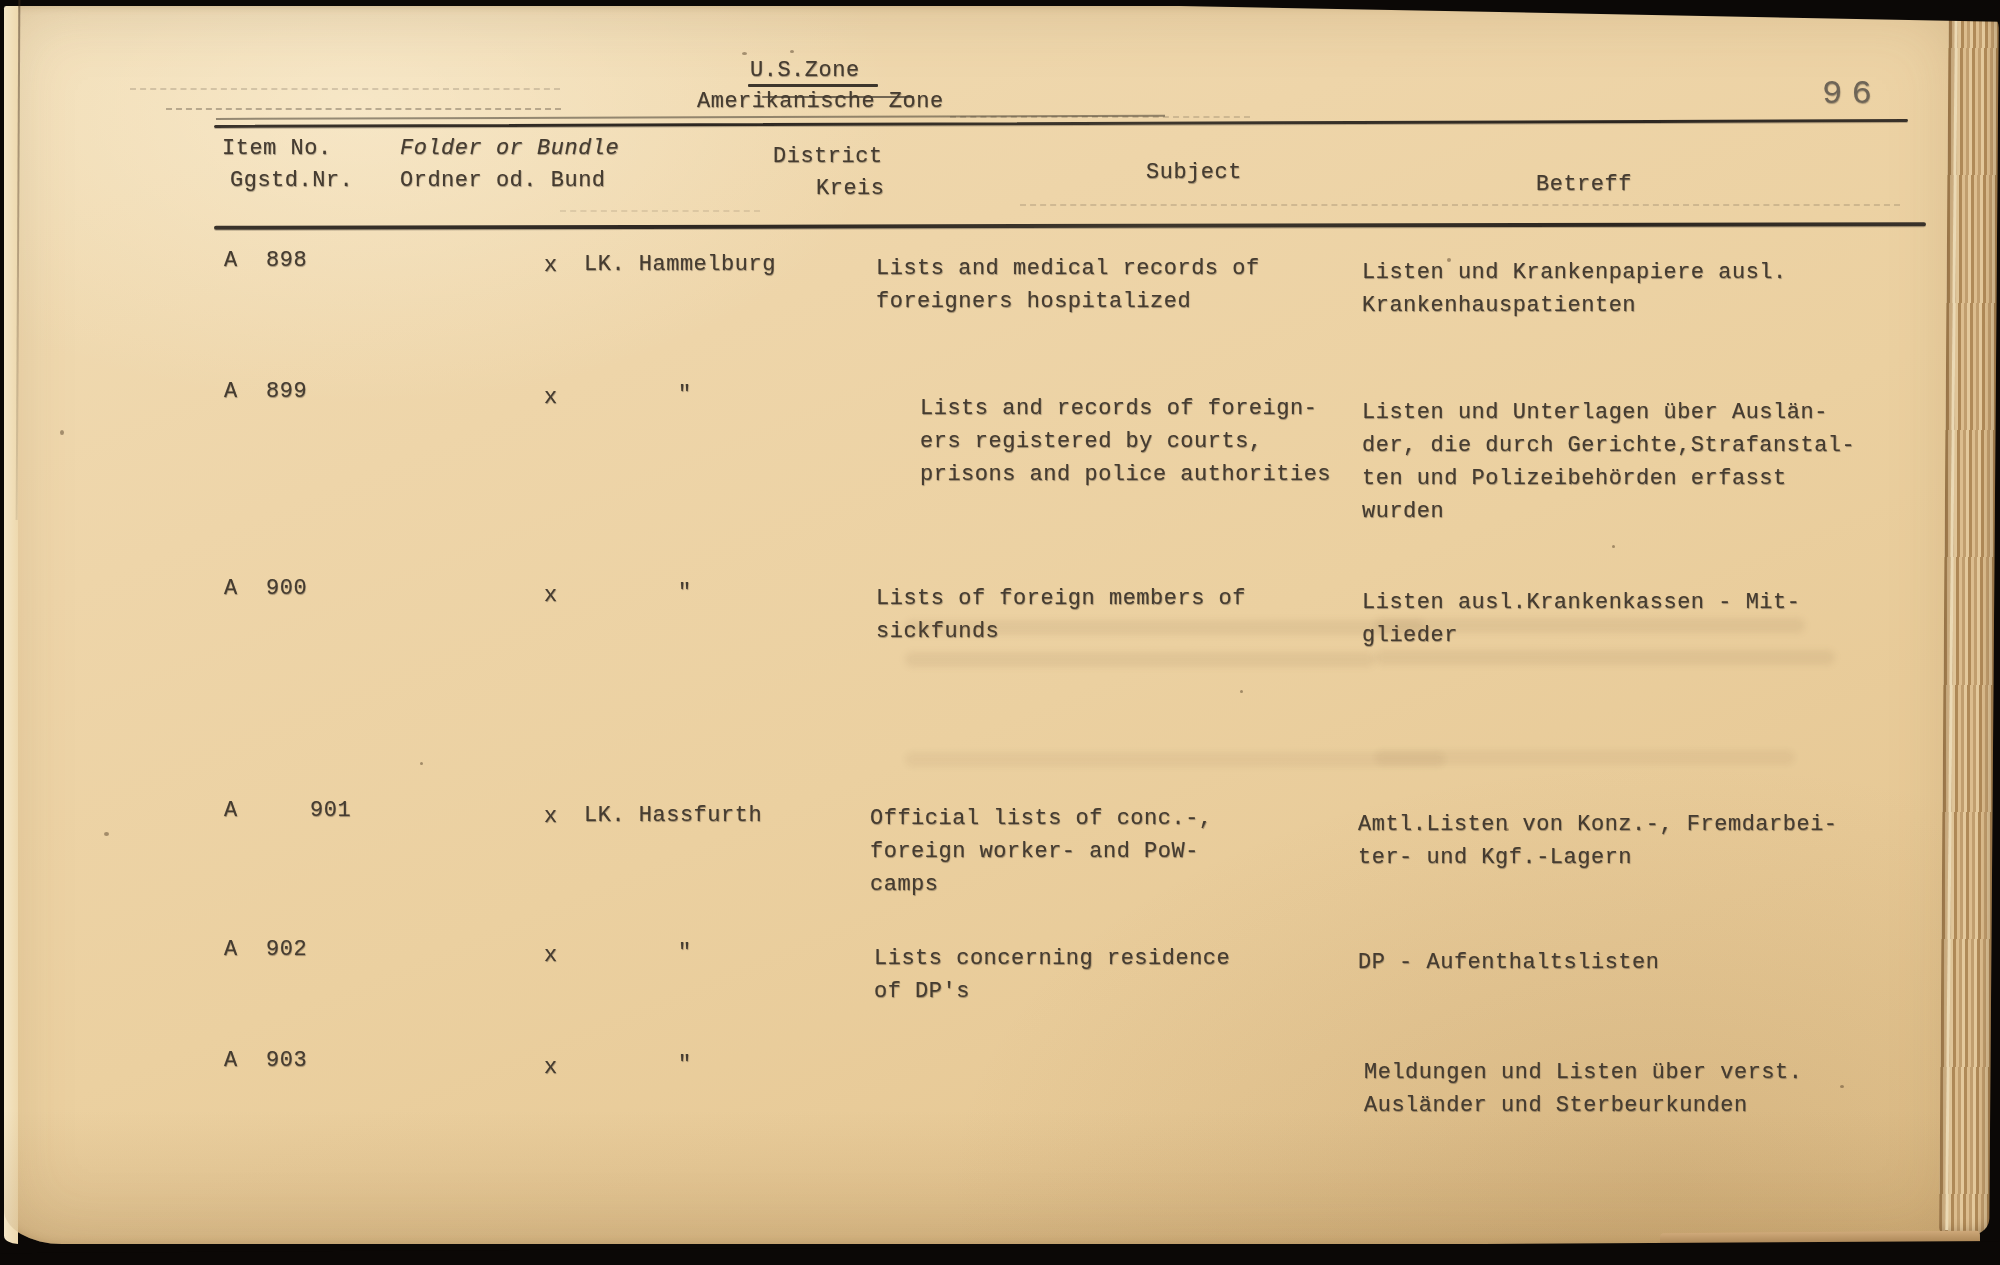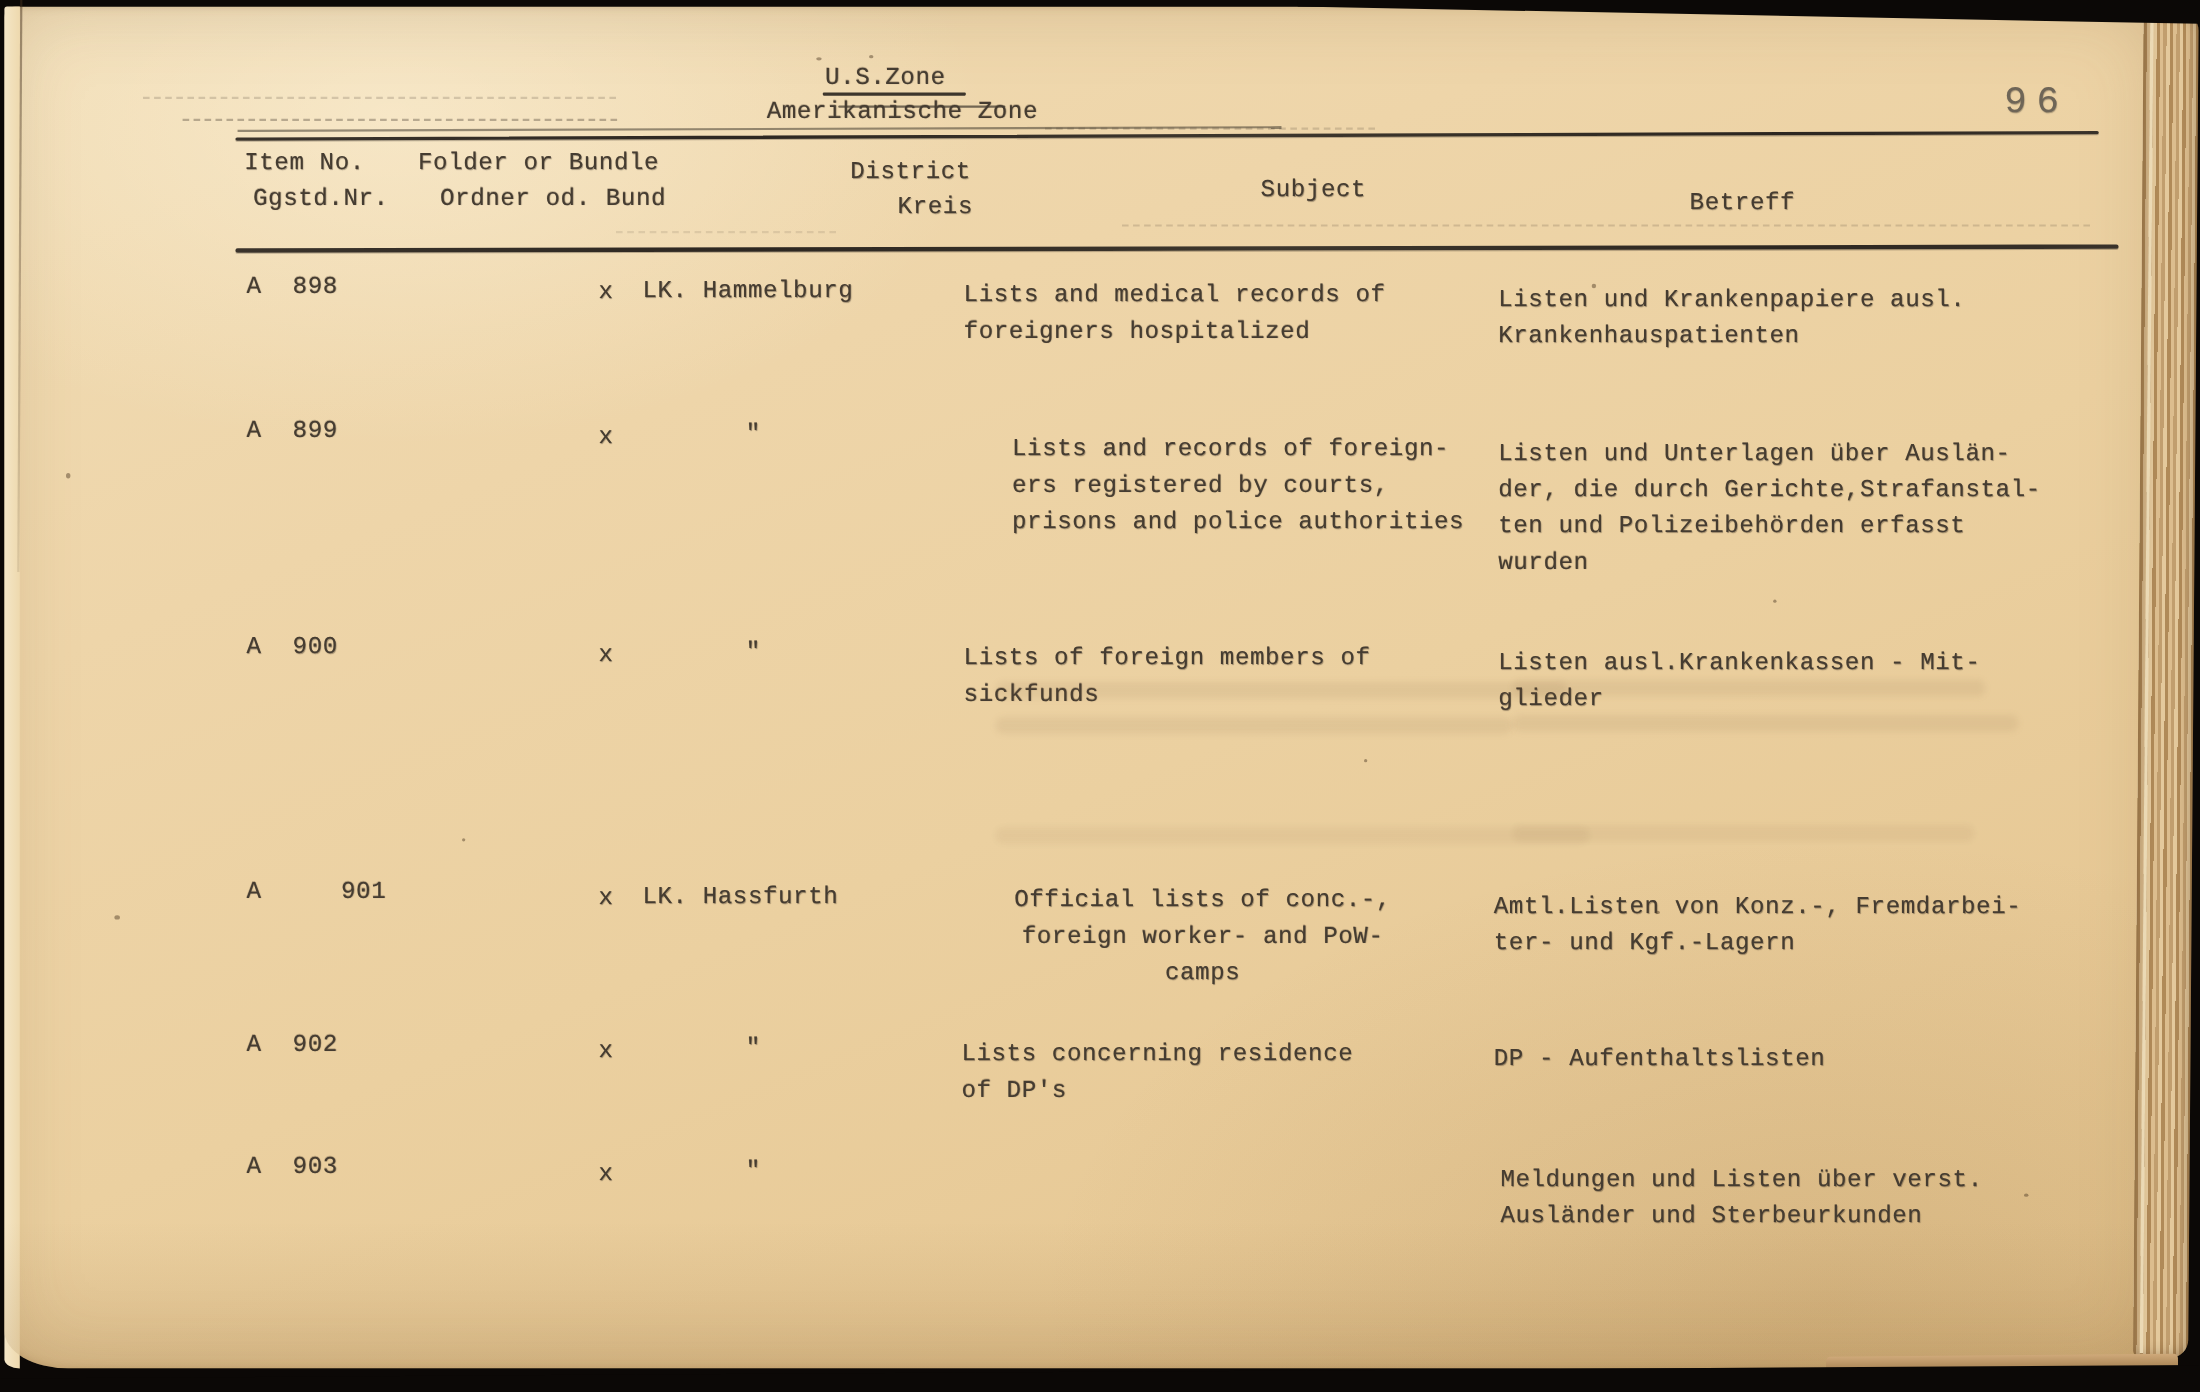--- a/index.html
+++ b/index.html
@@ -113,21 +113,21 @@
   <div class="dash" style="left:130px;top:88px;width:430px;opacity:0.55;"></div>
   <div class="dash" style="left:166px;top:108px;width:395px;"></div>
   <div class="dash" style="left:950px;top:116px;width:300px;opacity:0.55;"></div>
   <div class="rule rule1"></div>
   <div class="dash" style="left:1020px;top:204px;width:880px;opacity:0.5;"></div>
   <div class="dash" style="left:560px;top:210px;width:200px;opacity:0.35;"></div>
   <div class="rule rule2"></div>
 
   <div class="t" style="left:222px;top:132px;">Item No.</div>
   <div class="t" style="left:218px;top:164px;margin-left:12px;">Ggstd.Nr.</div>
-  <div class="t" style="left:380px;top:132px;">Folder or Bundle</div>
+  <div class="t" style="left:400px;top:132px;font-style:italic;">Folder or Bundle</div>
   <div class="t" style="left:400px;top:164px;">Ordner od. Bund</div>
   <div class="t" style="left:773px;top:140px;">District</div>
   <div class="t" style="left:816px;top:172px;">Kreis</div>
   <div class="t" style="left:1146px;top:156px;">Subject</div>
   <div class="t" style="left:1536px;top:168px;">Betreff</div>
 
   <div class="t" style="left:224px;top:244px;">A</div>
   <div class="t" style="left:266px;top:244px;">898</div>
   <div class="t" style="left:544px;top:249px;">x</div>
   <div class="t" style="left:584px;top:248px;">LK. Hammelburg</div>
@@ -161,21 +161,21 @@
   <div class="ghost" style="left:1375px;top:618px;width:430px;"></div>
   <div class="ghost" style="left:905px;top:652px;width:470px;"></div>
   <div class="ghost" style="left:1375px;top:650px;width:460px;"></div>
   <div class="ghost" style="left:905px;top:752px;width:540px;opacity:0.8;"></div>
   <div class="ghost" style="left:1375px;top:750px;width:420px;opacity:0.8;"></div>
 
   <div class="t" style="left:224px;top:794px;">A</div>
   <div class="t" style="left:266px;top:794px;margin-left:44px;">901</div>
   <div class="t" style="left:544px;top:800px;">x</div>
   <div class="t" style="left:584px;top:799px;">LK. Hassfurth</div>
-  <div class="t" style="left:922px;top:802px;text-align:center;">Official lists of conc.-,
+  <div class="t" style="left:870px;top:802px;">Official lists of conc.-,
 foreign worker- and PoW-
 camps</div>
   <div class="t" style="left:1358px;top:808px;">Amtl.Listen von Konz.-, Fremdarbei-
 ter- und Kgf.-Lagern</div>
 
   <div class="t" style="left:224px;top:933px;">A</div>
   <div class="t" style="left:266px;top:933px;">902</div>
   <div class="t" style="left:544px;top:939px;">x</div>
   <div class="t" style="left:678px;top:936px;">"</div>
   <div class="t" style="left:874px;top:942px;">Lists concerning residence

